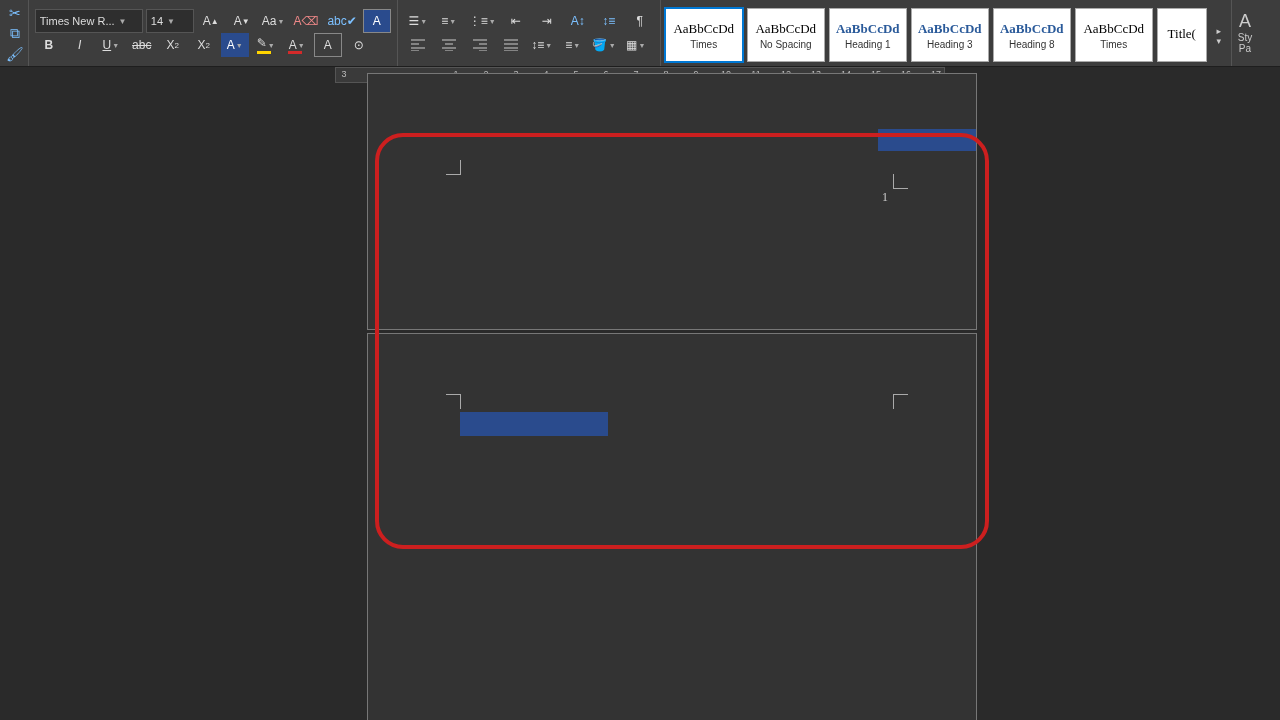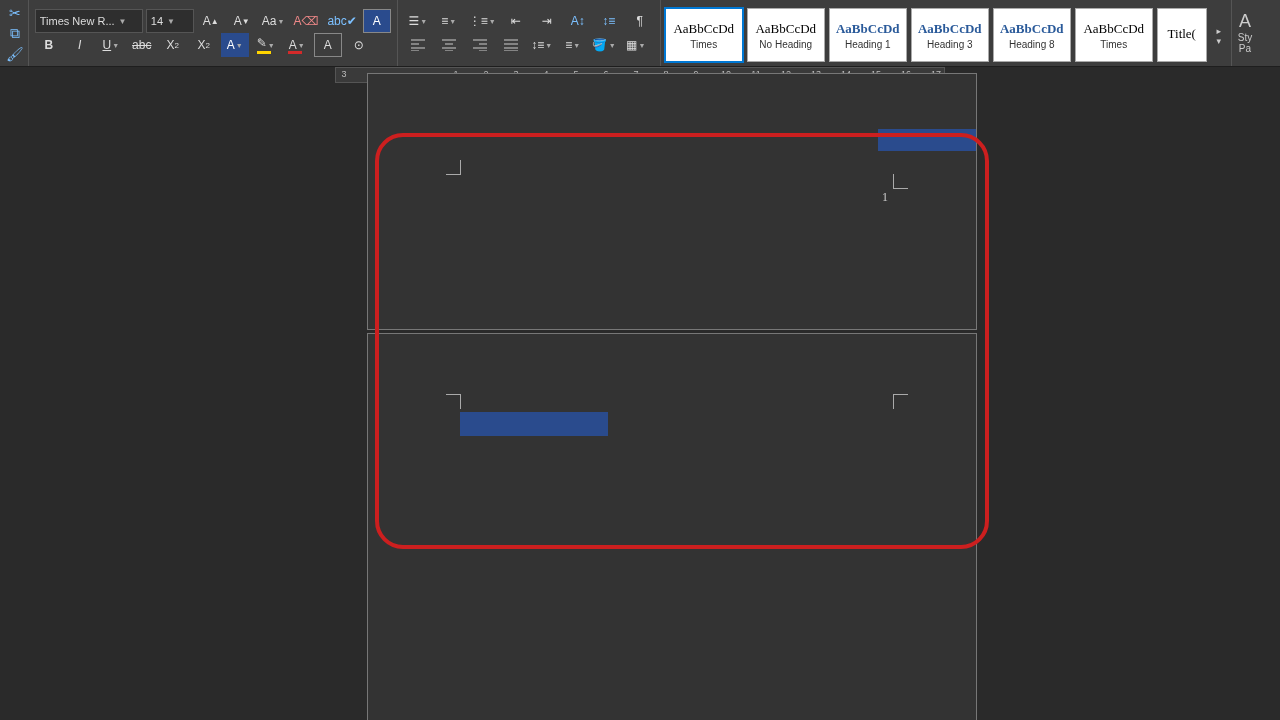--- a/index.html
+++ b/index.html
@@ -364,21 +364,21 @@
     </div>
   </div>
 
   <div class="styles">
     <div class="style-item selected">
       <span class="preview">AaBbCcDd</span>
       <span class="label">Times</span>
     </div>
     <div class="style-item">
       <span class="preview">AaBbCcDd</span>
-      <span class="label">No Heading</span>
+      <span class="label">No Spacing</span>
     </div>
     <div class="style-item">
       <span class="preview bold blue">AaBbCcDd</span>
       <span class="label">Heading 1</span>
     </div>
     <div class="style-item">
       <span class="preview bold blue">AaBbCcDd</span>
       <span class="label">Heading 3</span>
     </div>
     <div class="style-item">

